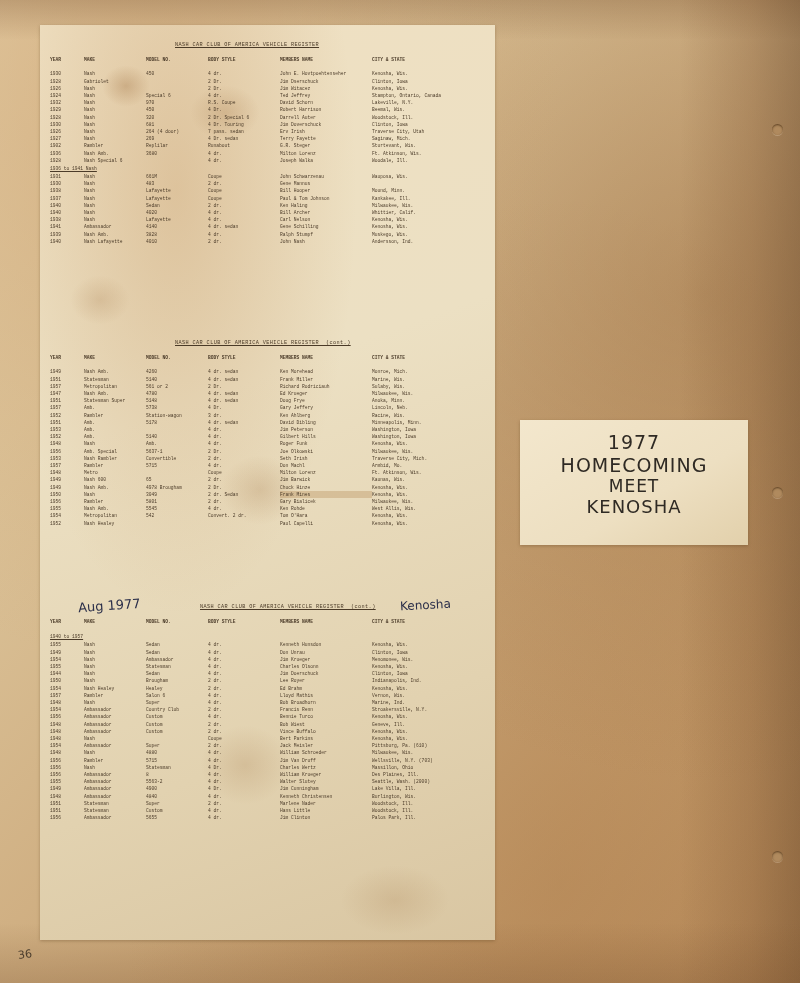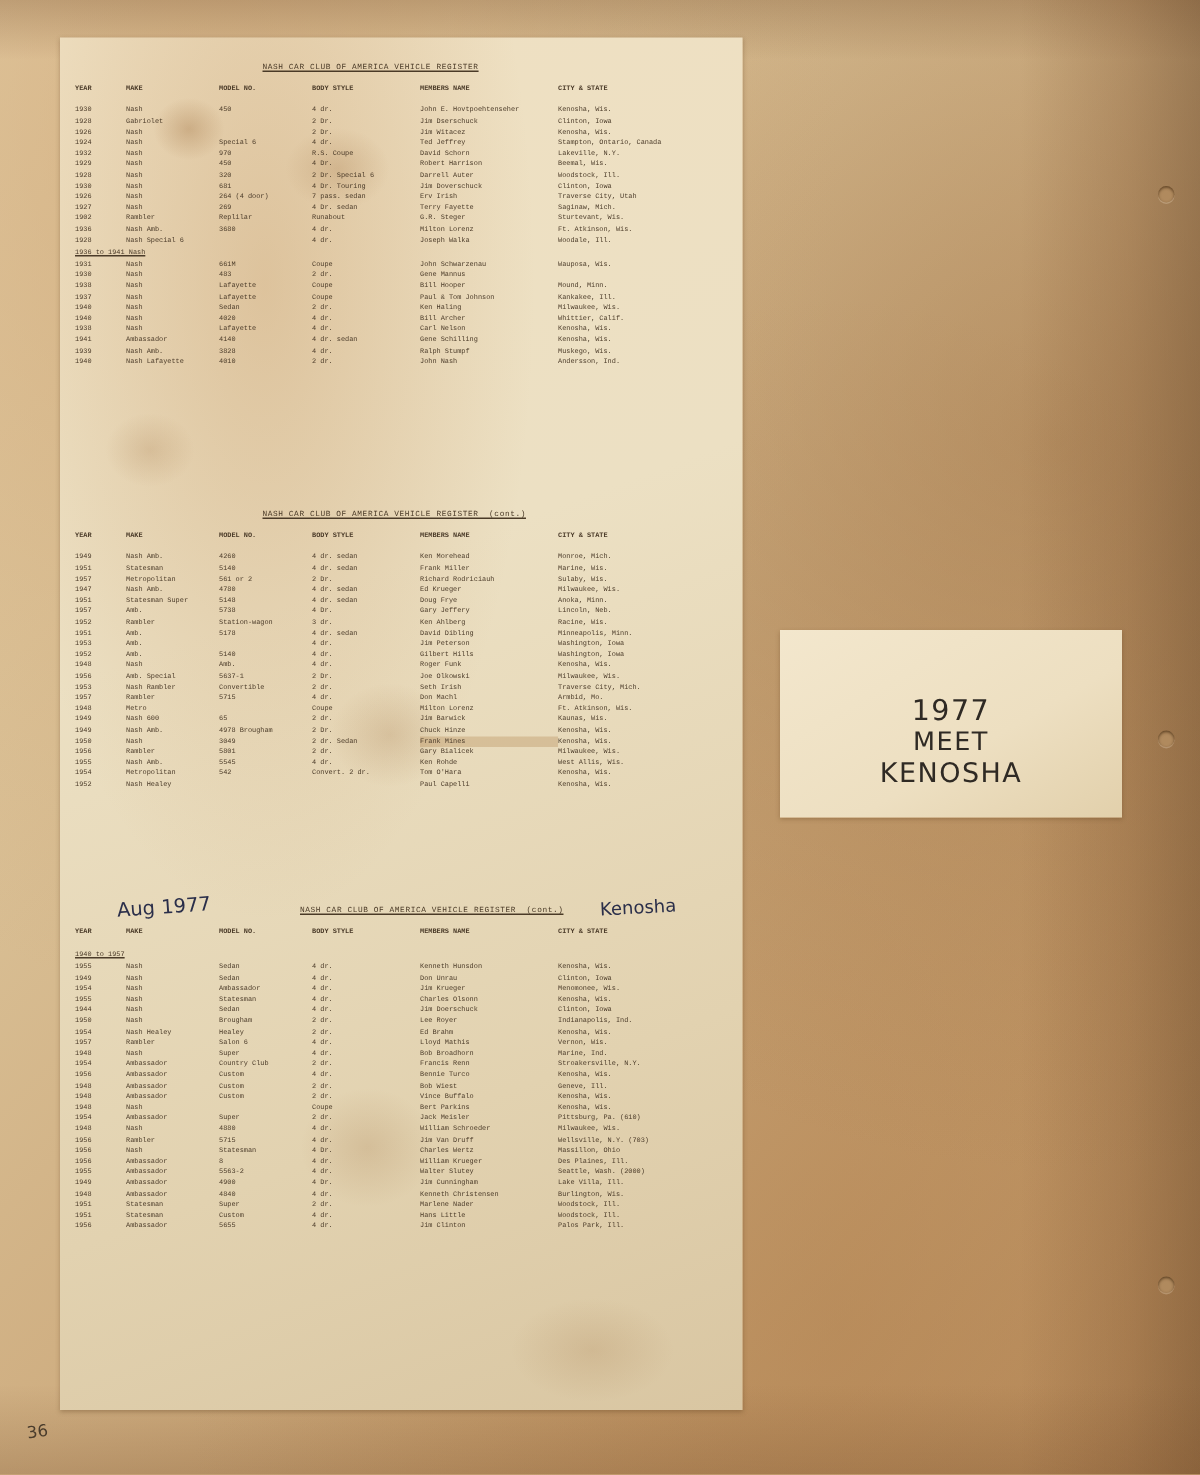--- a/index.html
+++ b/index.html
@@ -72,21 +72,21 @@
   .c-member{display:inline-block;width:92px;}
   .c-city{display:inline-block;width:90px;}
   .subhead{display:block;font-family:"Liberation Mono", monospace;font-size:4.6px;line-height:9px;text-decoration:underline;}
   .hl{background:rgba(170,120,60,.28);}
   
   .hand{
     font-family:"DejaVu Sans", sans-serif;
     color:#2f2a24;
   }
   #banner-text{
-    position:absolute;left:520px;top:440px;width:228px;height:109px;
+    position:absolute;left:520px;top:420px;width:228px;height:109px;
     display:flex;flex-direction:column;align-items:center;justify-content:center;
     letter-spacing:1px;
   }
   #banner-text div{line-height:1.18;}
   .bn1{font-size:19px;}
   .bn2{font-size:19px;}
   .bn3{font-size:17px;text-align:right;}
   .bn4{font-size:18px;}
   .ink-note{
     position:absolute;font-family:"DejaVu Sans", sans-serif;color:#2b2f4a;font-size:13px;
@@ -117,20 +117,21 @@
     <div class="stain" style="left:150px;top:60px;width:70px;height:55px;background:radial-gradient(ellipse,rgba(150,100,50,.22),rgba(150,100,50,0) 70%);"></div>
     <div class="stain" style="left:30px;top:250px;width:60px;height:50px;background:radial-gradient(ellipse,rgba(150,100,50,.18),rgba(150,100,50,0) 70%);"></div>
     <div class="stain" style="left:180px;top:430px;width:80px;height:70px;background:radial-gradient(ellipse,rgba(150,100,50,.20),rgba(150,100,50,0) 70%);"></div>
     <div class="stain" style="left:160px;top:700px;width:90px;height:80px;background:radial-gradient(ellipse,rgba(150,100,50,.18),rgba(150,100,50,0) 70%);"></div>
     <div class="stain" style="left:300px;top:840px;width:110px;height:70px;background:radial-gradient(ellipse,rgba(150,100,50,.16),rgba(150,100,50,0) 70%);"></div>
   </div>
 
   <div class="sheet" id="sheet-banner"></div>
   <div id="banner-text" class="hand">
     <div class="bn1">1977</div>
+    <div class="bn2">HOMECOMING</div>
     <div class="bn3">MEET</div>
     <div class="bn4">KENOSHA</div>
   </div>
 
   <div class="ink-note" id="note-aug">Aug 1977</div>
   <div class="ink-note" id="note-kenosha">Kenosha</div>
   <div id="corner-mark" class="hand">36</div>
 
   <div class="sect-title" style="left:175px;top:42px;">NASH CAR CLUB OF AMERICA VEHICLE REGISTER</div>
   <div class="tbl" id="table-1" style="left:50px;top:56px;"><span class="row hdr"><span class="c-year">YEAR</span><span class="c-make">MAKE</span><span class="c-model">MODEL NO.</span><span class="c-body">BODY STYLE</span><span class="c-member">MEMBERS NAME</span><span class="c-city">CITY &amp; STATE</span></span><span class="row">&nbsp;</span><span class="row"><span class="c-year">1930</span><span class="c-make">Nash</span><span class="c-model">450</span><span class="c-body">4 dr.</span><span class="c-member">John E. Hovtpoehtenseher</span><span class="c-city">Kenosha, Wis.</span></span><span class="row"><span class="c-year">1928</span><span class="c-make">Gabriolet</span><span class="c-model"></span><span class="c-body">2 Dr.</span><span class="c-member">Jim Dserschuck</span><span class="c-city">Clinton, Iowa</span></span><span class="row"><span class="c-year">1926</span><span class="c-make">Nash</span><span class="c-model"></span><span class="c-body">2 Dr.</span><span class="c-member">Jim Witacez</span><span class="c-city">Kenosha, Wis.</span></span><span class="row"><span class="c-year">1924</span><span class="c-make">Nash</span><span class="c-model">Special 6</span><span class="c-body">4 dr.</span><span class="c-member">Ted Jeffrey</span><span class="c-city">Stampton, Ontario, Canada</span></span><span class="row"><span class="c-year">1932</span><span class="c-make">Nash</span><span class="c-model">970</span><span class="c-body">R.S. Coupe</span><span class="c-member">David Schorn</span><span class="c-city">Lakeville, N.Y.</span></span><span class="row"><span class="c-year">1929</span><span class="c-make">Nash</span><span class="c-model">450</span><span class="c-body">4 Dr.</span><span class="c-member">Robert Harrison</span><span class="c-city">Beemal, Wis.</span></span><span class="row"><span class="c-year">1928</span><span class="c-make">Nash</span><span class="c-model">320</span><span class="c-body">2 Dr. Special 6</span><span class="c-member">Darrell Auter</span><span class="c-city">Woodstock, Ill.</span></span><span class="row"><span class="c-year">1930</span><span class="c-make">Nash</span><span class="c-model">681</span><span class="c-body">4 Dr. Touring</span><span class="c-member">Jim Doverschuck</span><span class="c-city">Clinton, Iowa</span></span><span class="row"><span class="c-year">1926</span><span class="c-make">Nash</span><span class="c-model">264 (4 door)</span><span class="c-body">7 pass. sedan</span><span class="c-member">Erv Irish</span><span class="c-city">Traverse City, Utah</span></span><span class="row"><span class="c-year">1927</span><span class="c-make">Nash</span><span class="c-model">269</span><span class="c-body">4 Dr. sedan</span><span class="c-member">Terry Fayette</span><span class="c-city">Saginaw, Mich.</span></span><span class="row"><span class="c-year">1902</span><span class="c-make">Rambler</span><span class="c-model">Replilar</span><span class="c-body">Runabout</span><span class="c-member">G.R. Steger</span><span class="c-city">Sturtevant, Wis.</span></span><span class="row"><span class="c-year">1936</span><span class="c-make">Nash Amb.</span><span class="c-model">3680</span><span class="c-body">4 dr.</span><span class="c-member">Milton Lorenz</span><span class="c-city">Ft. Atkinson, Wis.</span></span><span class="row"><span class="c-year">1928</span><span class="c-make">Nash Special 6</span><span class="c-model"></span><span class="c-body">4 dr.</span><span class="c-member">Joseph Walka</span><span class="c-city">Woodale, Ill.</span></span><span class="subhead">1936 to 1941 Nash</span><span class="row"><span class="c-year">1931</span><span class="c-make">Nash</span><span class="c-model">661M</span><span class="c-body">Coupe</span><span class="c-member">John Schwarzenau</span><span class="c-city">Wauposa, Wis.</span></span><span class="row"><span class="c-year">1930</span><span class="c-make">Nash</span><span class="c-model">483</span><span class="c-body">2 dr.</span><span class="c-member">Gene Mannus</span><span class="c-city"></span></span><span class="row"><span class="c-year">1938</span><span class="c-make">Nash</span><span class="c-model">Lafayette</span><span class="c-body">Coupe</span><span class="c-member">Bill Hooper</span><span class="c-city">Mound, Minn.</span></span><span class="row"><span class="c-year">1937</span><span class="c-make">Nash</span><span class="c-model">Lafayette</span><span class="c-body">Coupe</span><span class="c-member">Paul &amp; Tom Johnson</span><span class="c-city">Kankakee, Ill.</span></span><span class="row"><span class="c-year">1940</span><span class="c-make">Nash</span><span class="c-model">Sedan</span><span class="c-body">2 dr.</span><span class="c-member">Ken Haling</span><span class="c-city">Milwaukee, Wis.</span></span><span class="row"><span class="c-year">1940</span><span class="c-make">Nash</span><span class="c-model">4020</span><span class="c-body">4 dr.</span><span class="c-member">Bill Archer</span><span class="c-city">Whittier, Calif.</span></span><span class="row"><span class="c-year">1938</span><span class="c-make">Nash</span><span class="c-model">Lafayette</span><span class="c-body">4 dr.</span><span class="c-member">Carl Nelson</span><span class="c-city">Kenosha, Wis.</span></span><span class="row"><span class="c-year">1941</span><span class="c-make">Ambassador</span><span class="c-model">4140</span><span class="c-body">4 dr. sedan</span><span class="c-member">Gene Schilling</span><span class="c-city">Kenosha, Wis.</span></span><span class="row"><span class="c-year">1939</span><span class="c-make">Nash Amb.</span><span class="c-model">3828</span><span class="c-body">4 dr.</span><span class="c-member">Ralph Stumpf</span><span class="c-city">Muskego, Wis.</span></span><span class="row"><span class="c-year">1940</span><span class="c-make">Nash Lafayette</span><span class="c-model">4010</span><span class="c-body">2 dr.</span><span class="c-member">John Nash</span><span class="c-city">Andersson, Ind.</span></span></div>

